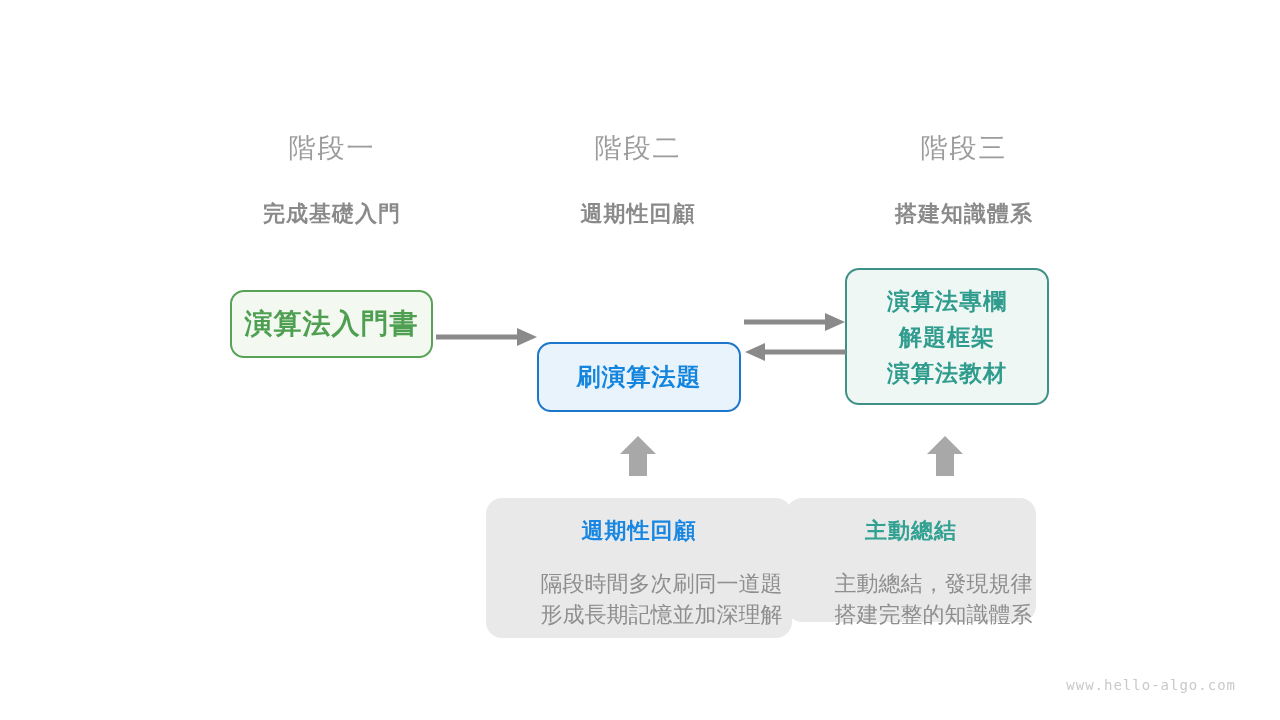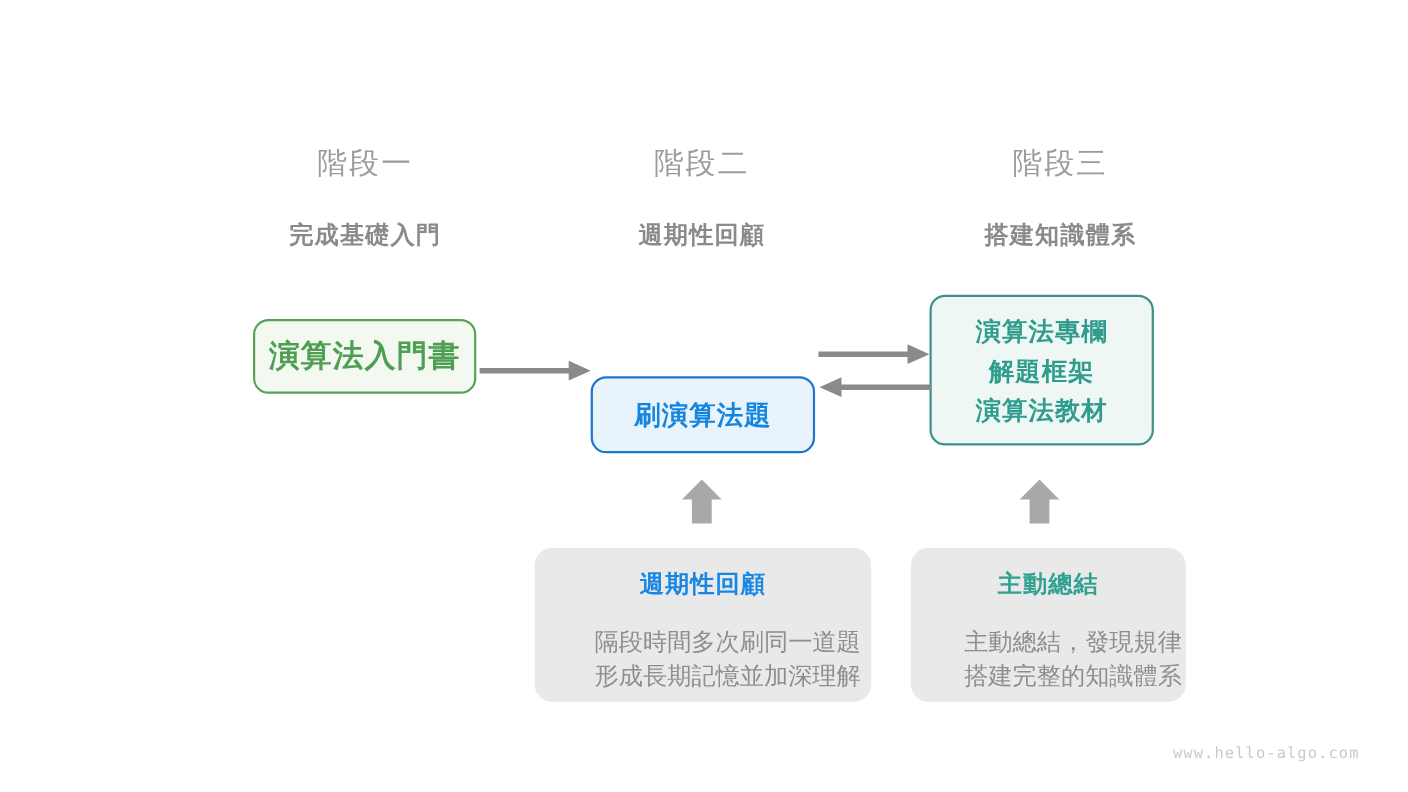--- a/index.html
+++ b/index.html
@@ -35,21 +35,21 @@
 
   .info-box{
     position:absolute;
     box-sizing:border-box;
     border-radius:16px;
     background:var(--info-bg);
     text-align:center;
     padding-top:18px;
   }
   .info-box-1{left:486px;top:498px;width:306px;height:140px;}
-  .info-box-2{left:828px;top:498px;width:250px;height:140px;}
+  .info-box-2{left:786px;top:498px;width:250px;height:124px;}
   .info-title{font-size:22px;font-weight:bold;letter-spacing:1px;}
   .info-box-1 .info-title{color:var(--info-title-blue);}
   .info-box-2 .info-title{color:var(--info-title-teal);}
   .info-desc{margin-top:22px;font-size:22px;line-height:31px;color:var(--info-text);margin-left:45px;}
 
   .watermark{
     position:absolute;right:44px;top:677px;
     font-family:"DejaVu Sans Mono","Liberation Mono",monospace;
     font-size:14px;color:var(--watermark);letter-spacing:1px;
   }

